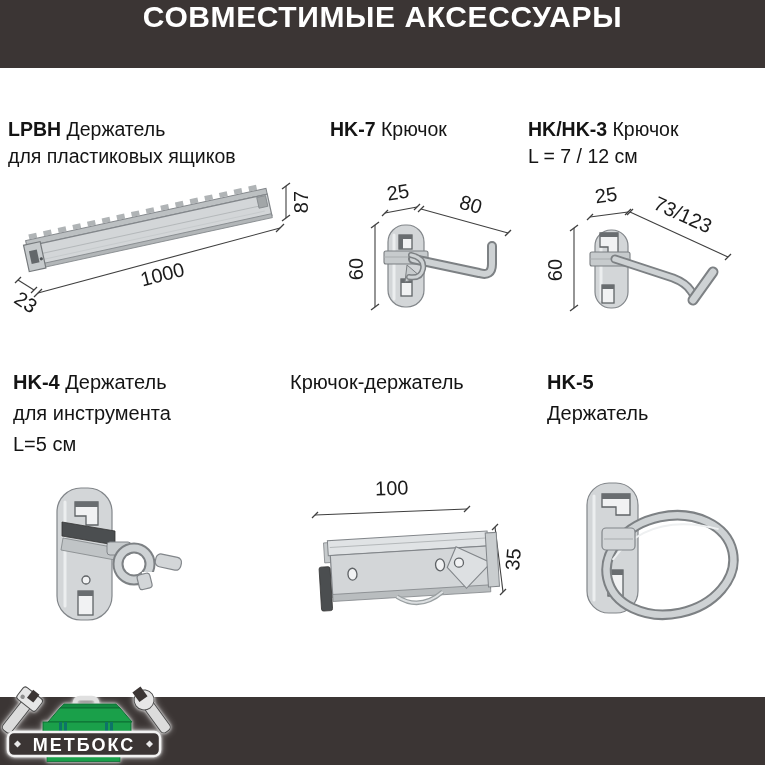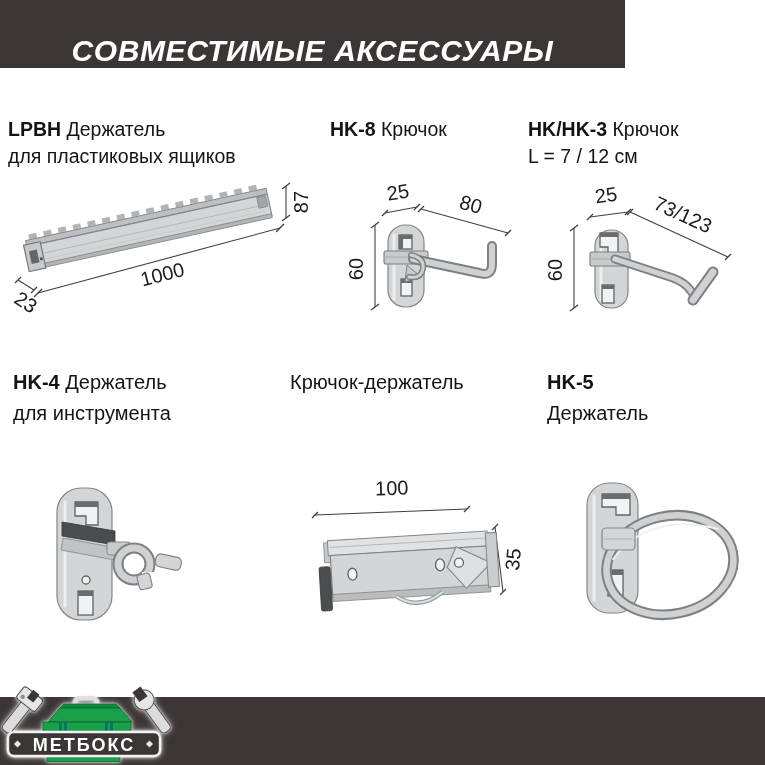--- a/index.html
+++ b/index.html
@@ -1,22 +1,22 @@
 <!DOCTYPE html>
 <html><head>
 <meta charset="utf-8">
 <style>
   html,body{margin:0;padding:0;}
   body{
     width:765px;height:765px;position:relative;background:#ffffff;
     font-family:"Liberation Sans", sans-serif;overflow:hidden;
   }
   #header{
-    left:0;top:0;width:625px;height:68px;background:#3b3534;
-    display:flex;align-items:flex-end;justify-content:center;position:absolute;font-style:italic;
+    left:0;top:0;width:765px;height:68px;background:#3b3534;
+    display:flex;align-items:flex-start;justify-content:center;position:absolute;
   }
   #header .title{
     color:#ffffff;font-size:30px;font-weight:700;letter-spacing:.6px;
   }
   .pt{position:absolute;color:#141414;}
   .r1{font-size:19.5px;line-height:27px;}
   .r2{font-size:20px;line-height:31px;}
   .pt b{font-weight:700;}
   svg{position:absolute;overflow:visible;}
   svg text{font-family:"Liberation Sans", sans-serif;}
@@ -48,30 +48,31 @@
 
 <div id="header">
   <span class="title">СОВМЕСТИМЫЕ АКСЕССУАРЫ</span>
 </div>
 
 <div class="pt r1" id="t0">
   <div><b>LPBH</b> <span>Держатель</span></div>
   <div>для пластиковых ящиков</div>
 </div>
 <div class="pt r1" id="t1">
-  <div><b>HK-8</b> <span>Крючок</span></div>
+  <div><b>HK-7</b> <span>Крючок</span></div>
 </div>
 <div class="pt r1" id="t2">
   <div><b>HK/HK-3</b> <span>Крючок</span></div>
   <div>L = 7 / 12 см</div>
 </div>
 
 <div class="pt r2" id="t3">
   <div><b>HK-4</b> <span>Держатель</span></div>
   <div>для инструмента</div>
+  <div>L=5 см</div>
 </div>
 <div class="pt r2" id="t4">
   <div>Крючок-держатель</div>
 </div>
 <div class="pt r2" id="t5">
   <div><b>HK-5</b></div>
   <div>Держатель</div>
 </div>
 
 <svg style="left:10px;top:178px" width="320" height="150" viewBox="0 0 320 150">

